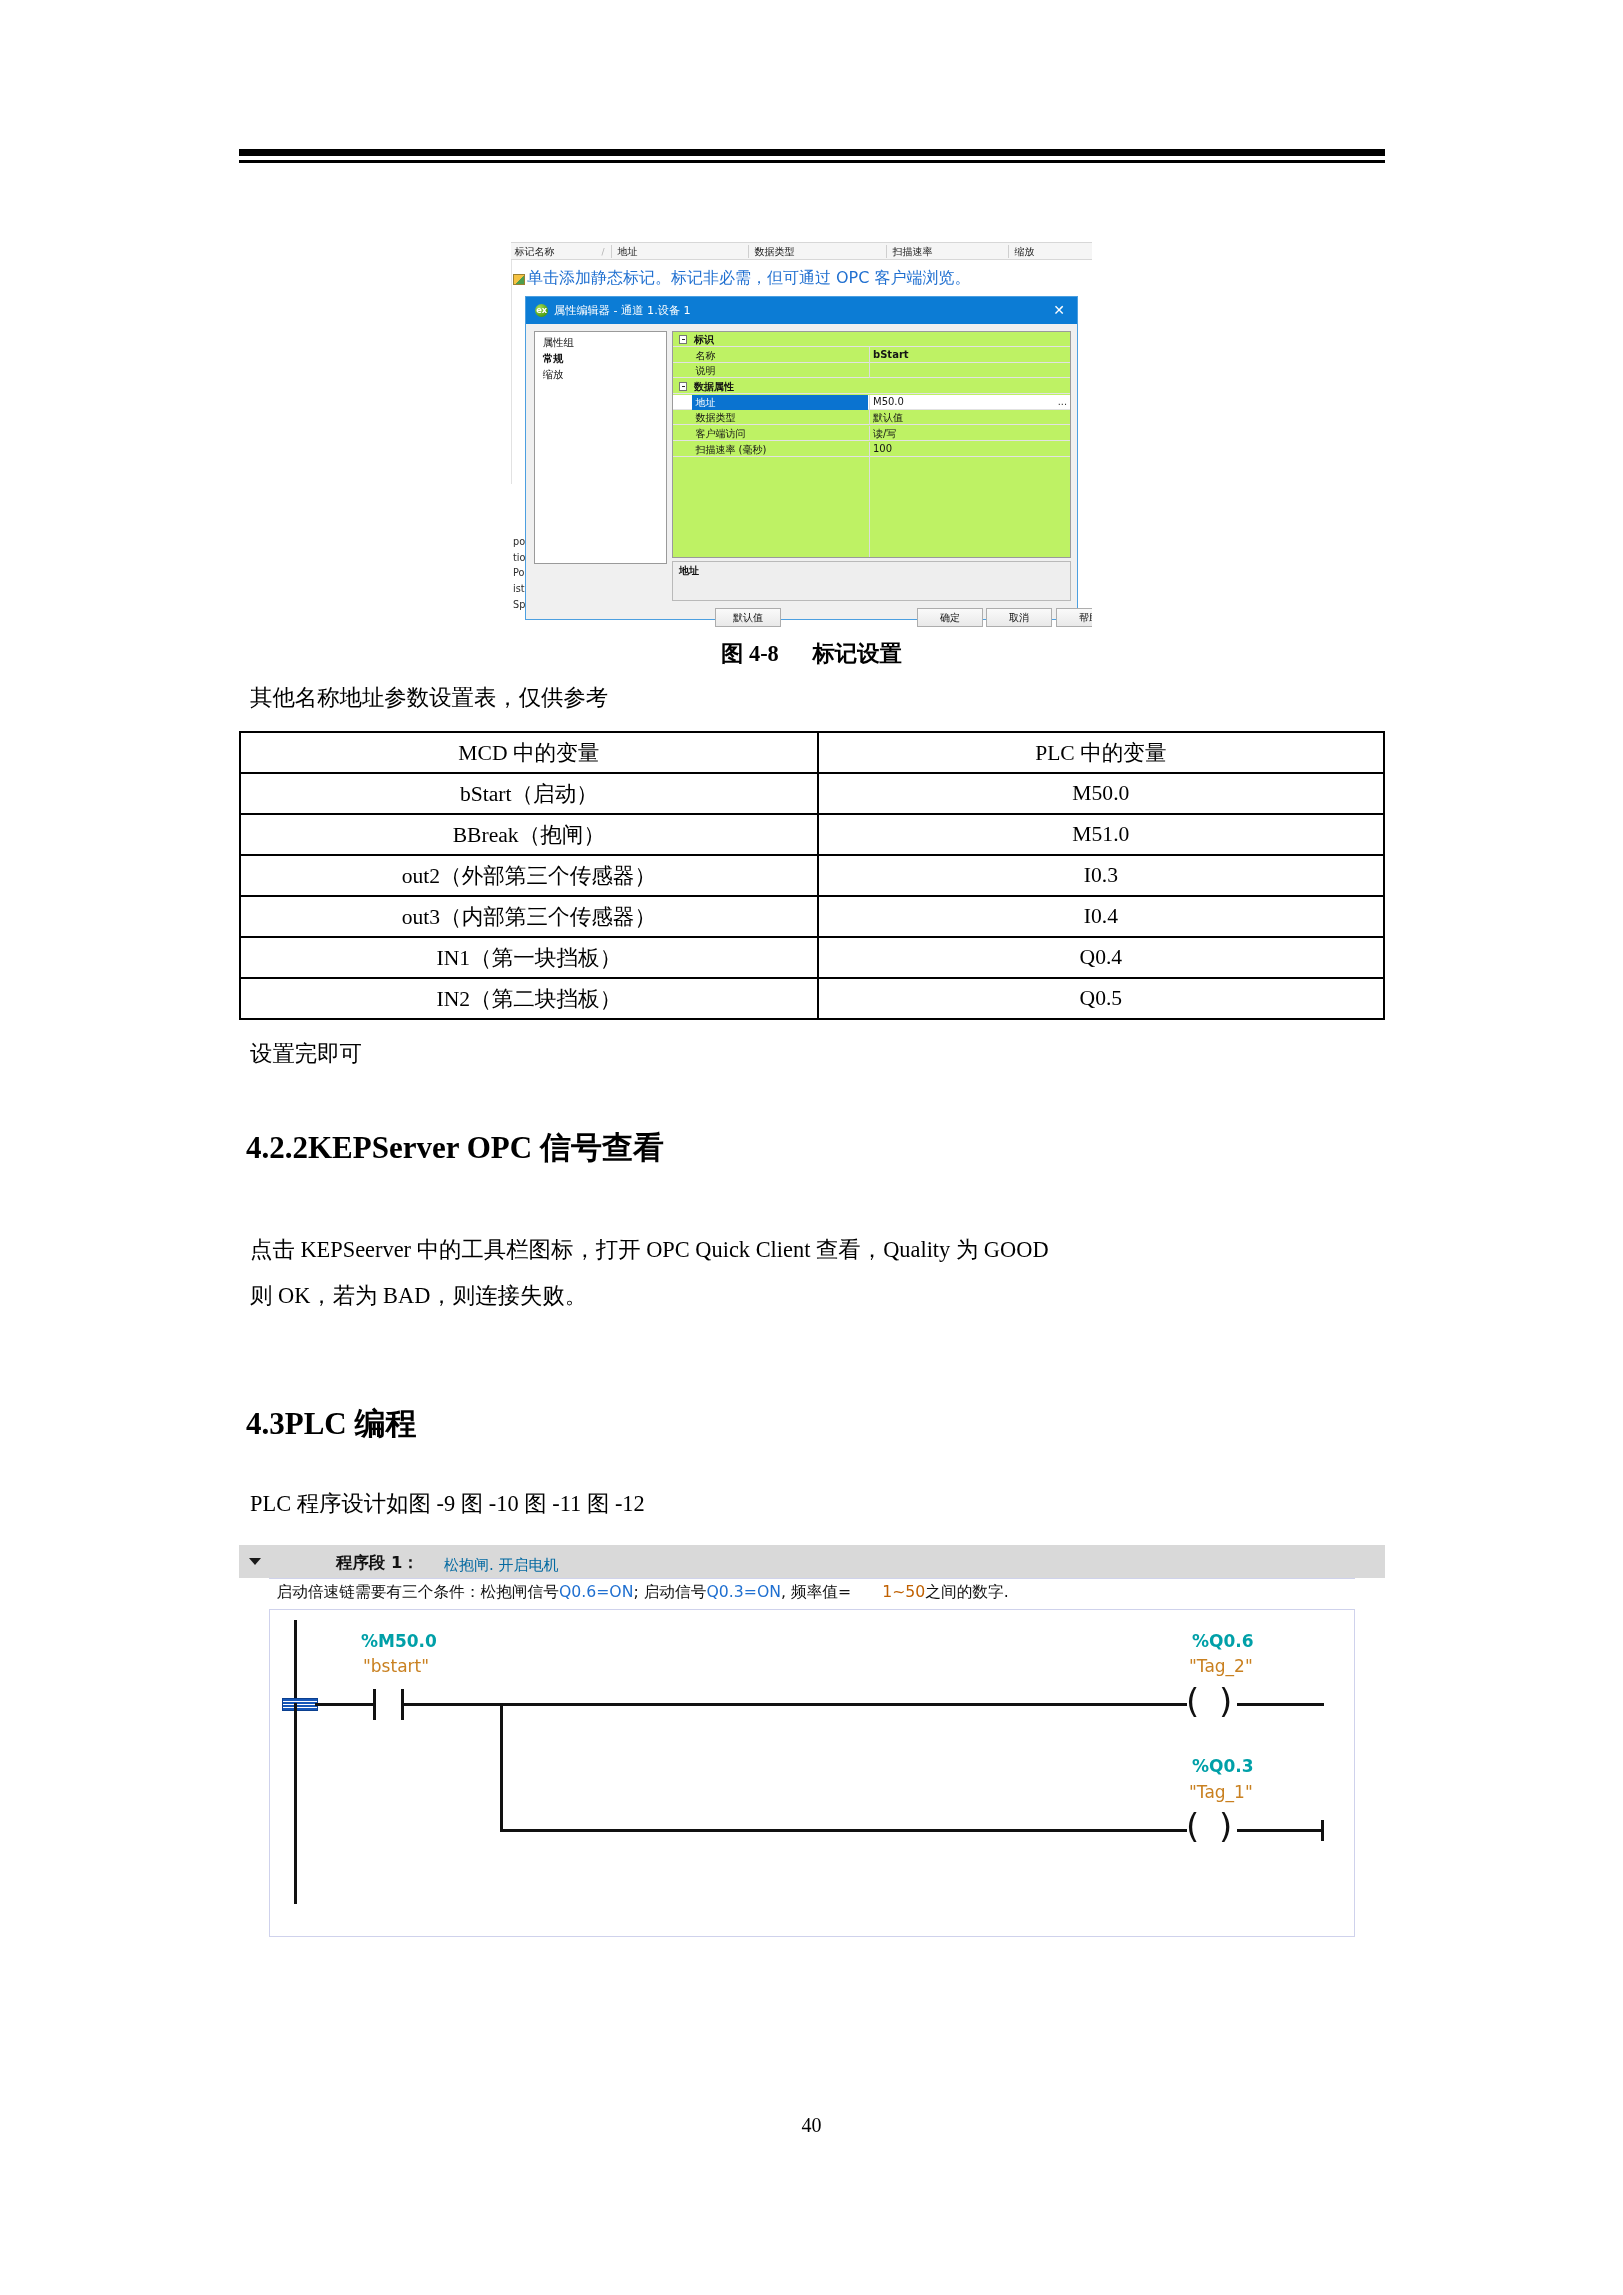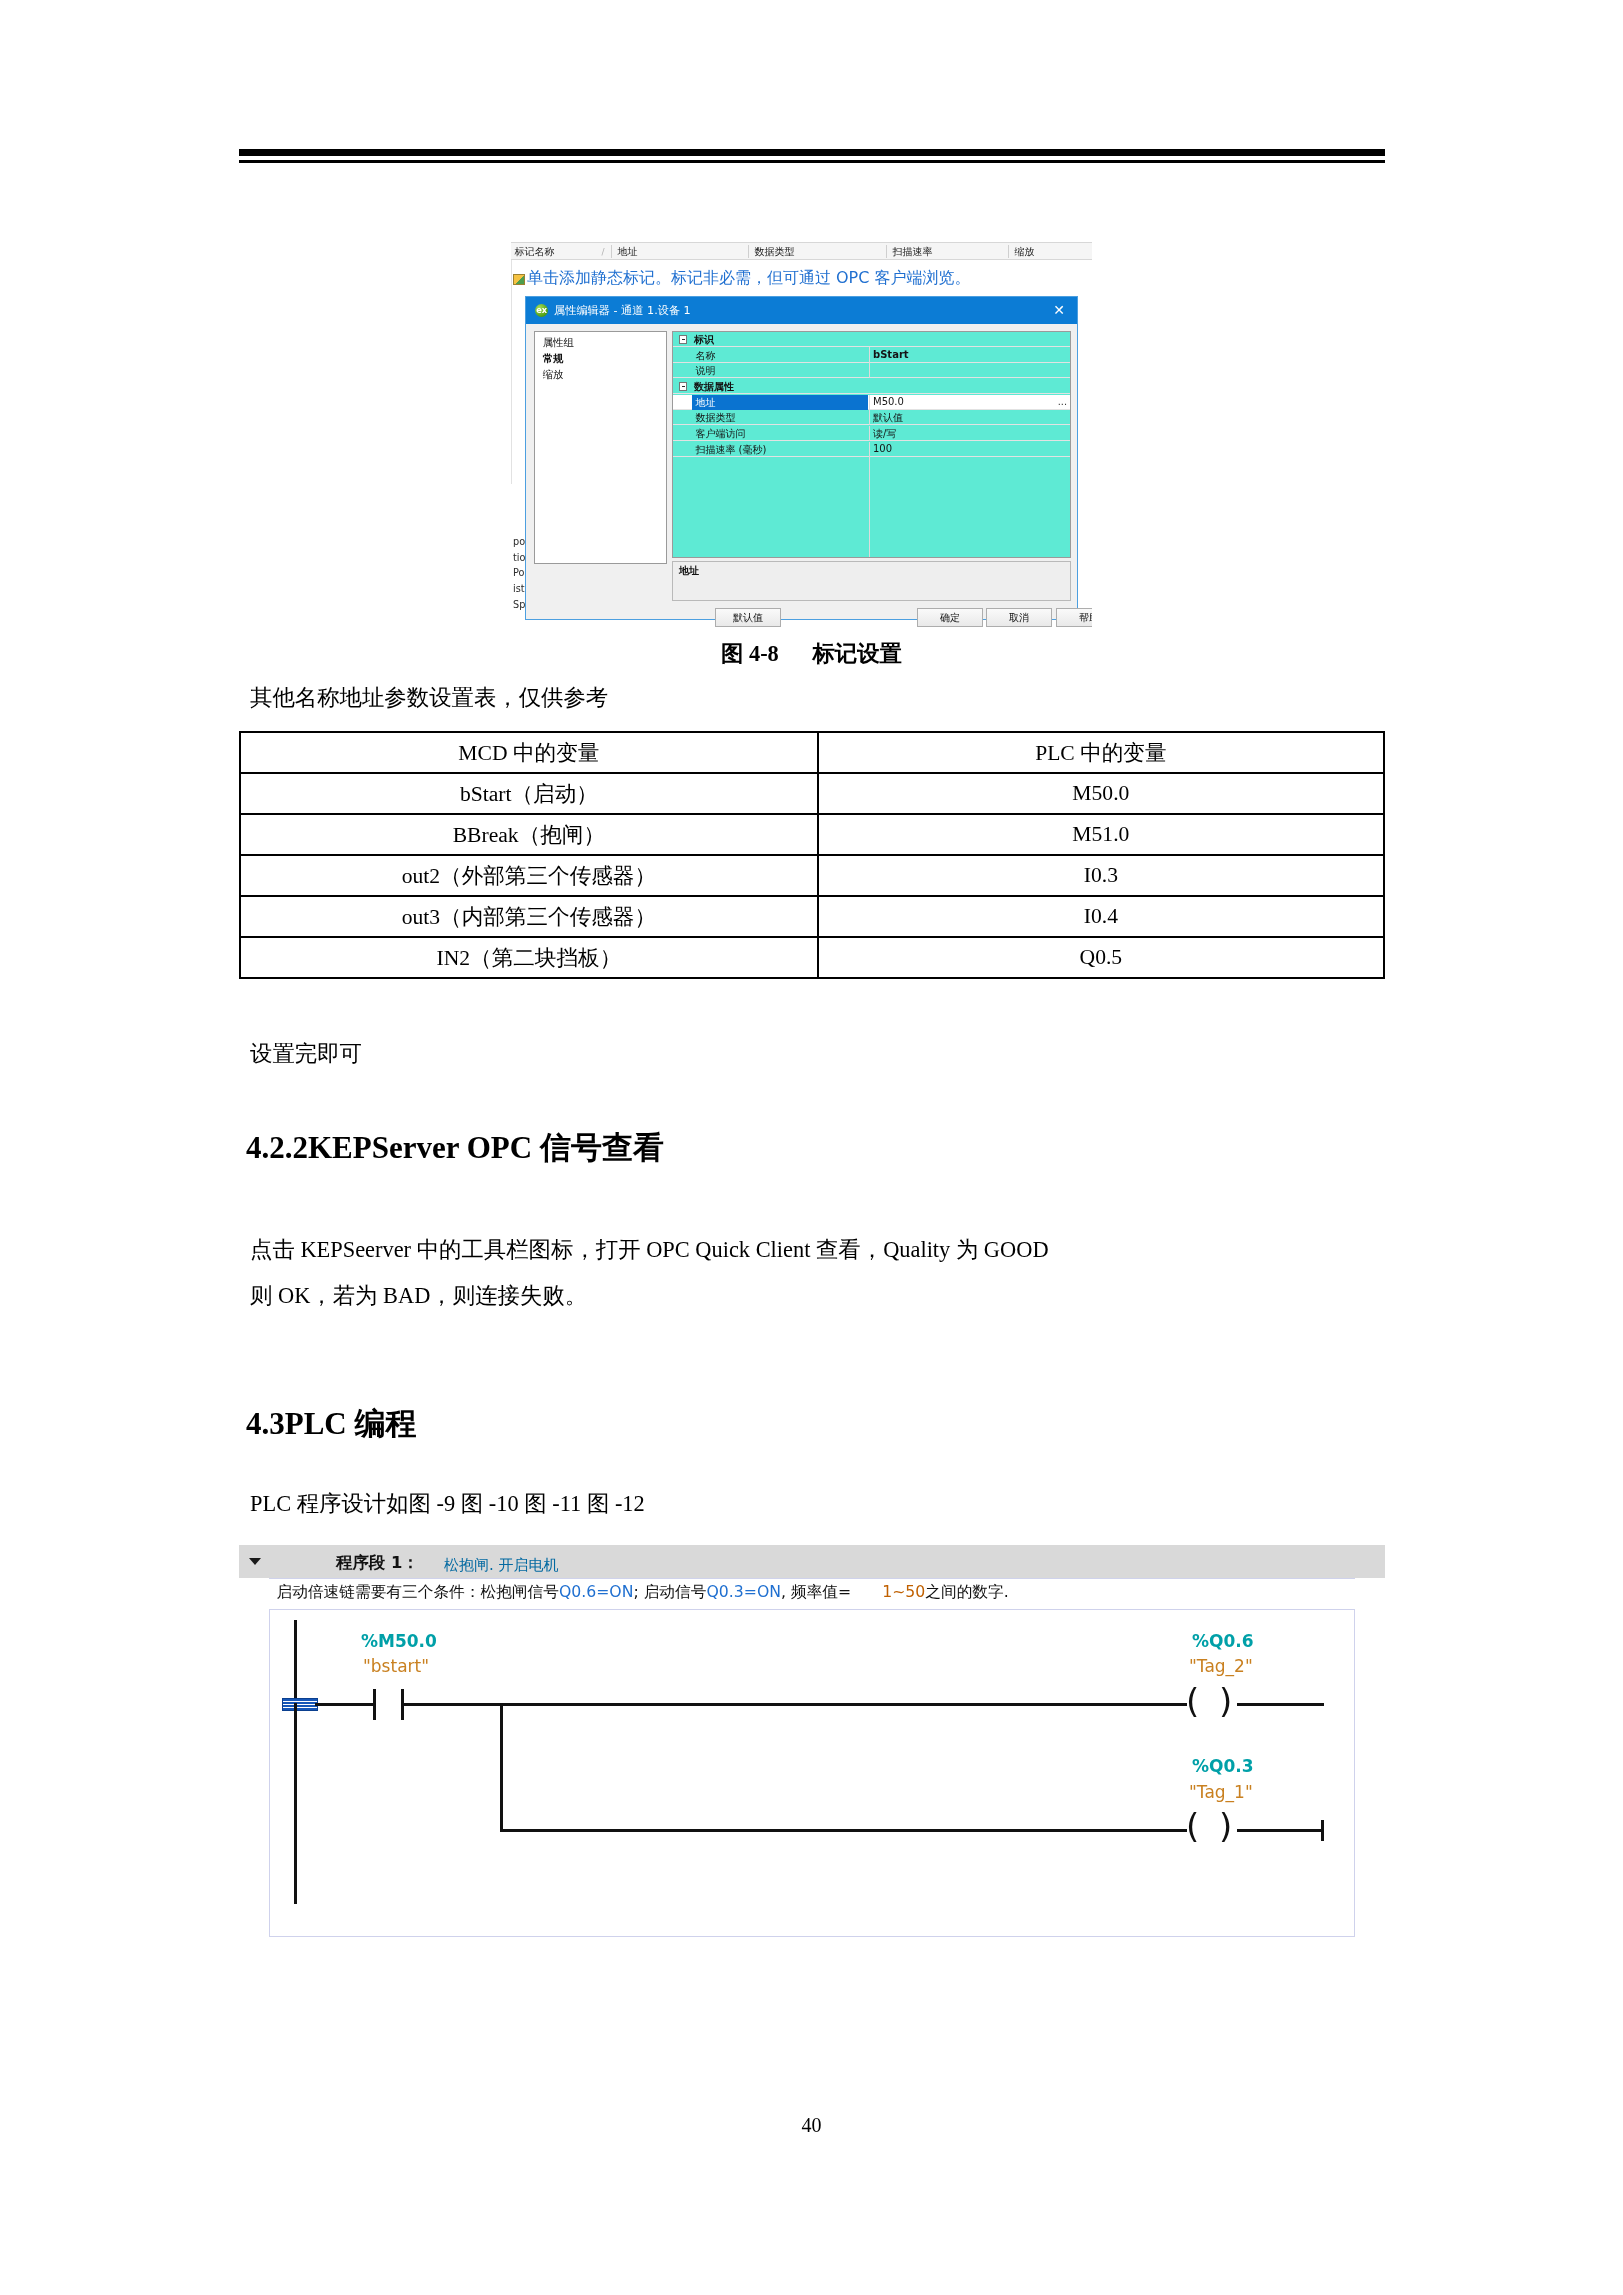--- a/index.html
+++ b/index.html
@@ -165,21 +165,21 @@
     font-size: 10.4px;
     color: #111;
     white-space: nowrap;
   }
   .grp-panel .gi.sel { font-weight: bold; }
 
   .prop-grid {
     position: absolute;
     left: 146px; top: 6.7px;
     width: 399px; height: 227px;
-    background: #5eead4;
+    background: #bef264;
     border: 0.7px solid #9a9a9a;
     box-sizing: border-box;
     overflow: hidden;
   }
   .prop-row {
     position: absolute;
     left: 0;
     width: 397px;
     height: 15.7px;
     border-bottom: 0.7px solid #e2e2e2;
@@ -584,20 +584,24 @@
     </tr>
     <tr>
       <td class="c1">out2（外部第三个传感器）</td>
       <td class="c2">I0.3</td>
     </tr>
     <tr>
       <td class="c1">out3（内部第三个传感器）</td>
       <td class="c2">I0.4</td>
     </tr>
     <tr>
+      <td class="c1">IN1（第一块挡板）</td>
+      <td class="c2">Q0.4</td>
+    </tr>
+    <tr>
       <td class="c1">IN2（第二块挡板）</td>
       <td class="c2">Q0.5</td>
     </tr>
   </tbody>
     </table>
 
   <div class="body-line" style="left:250px; top:1043px;">设置完即可</div>
 
   <div class="h2" style="left:246px; top:1127px;">4.2.2KEPServer OPC 信号查看</div>
 

